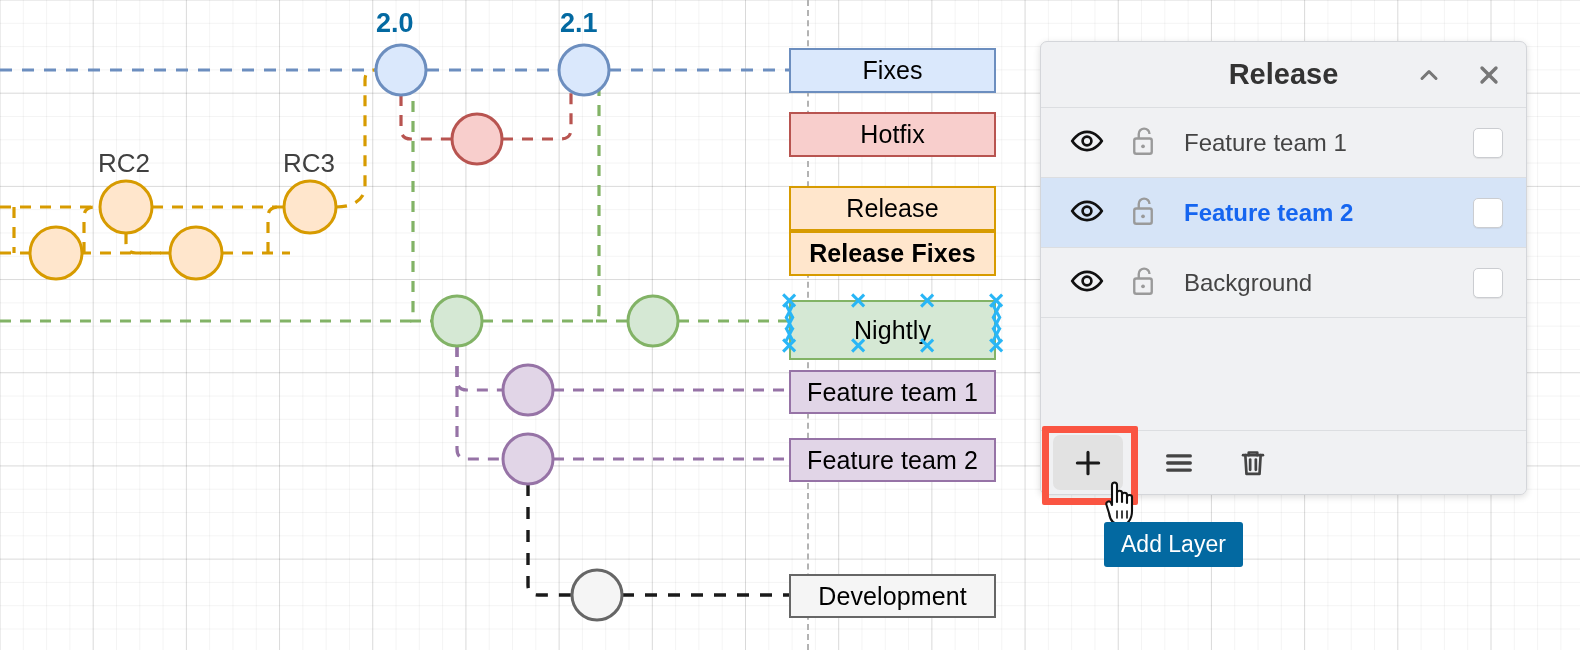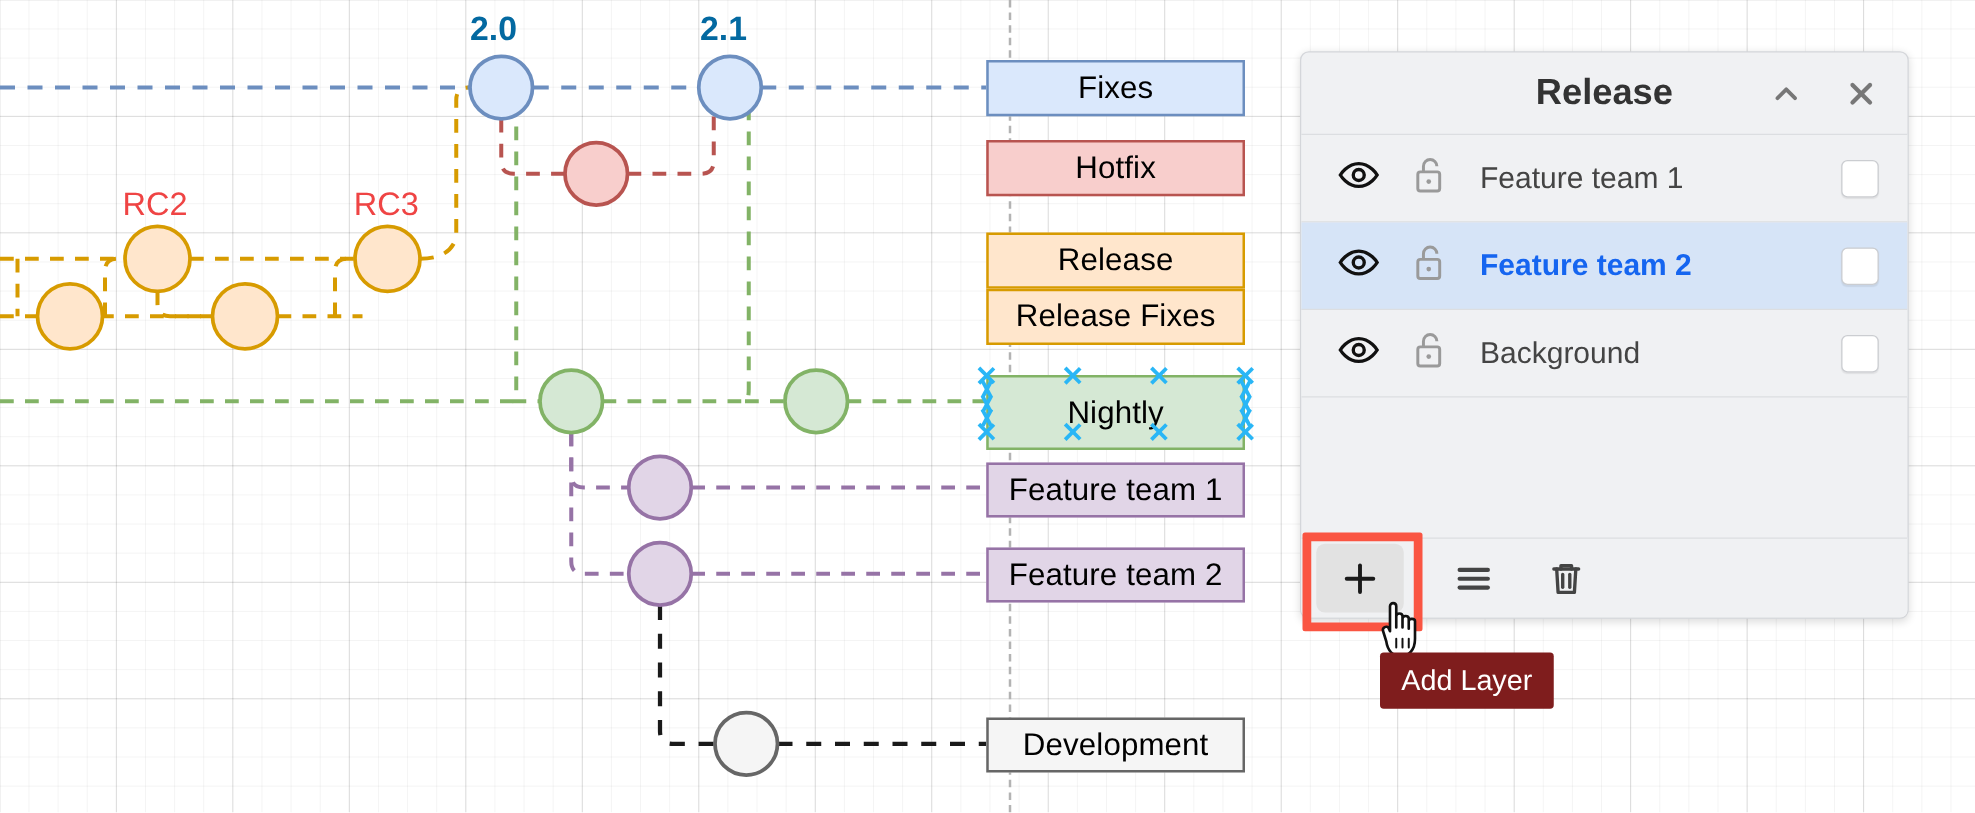--- a/index.html
+++ b/index.html
@@ -47,21 +47,21 @@
     content:"";position:absolute;left:0;top:50%;width:15px;height:2.6px;
     background:#29b6f6;transform-origin:center;
   }
   .sel-hg:before{transform:translateY(-50%) rotate(62deg);}
   .sel-hg:after{transform:translateY(-50%) rotate(-62deg);}
 
   .vlabel{
     position:absolute;font-size:27px;font-weight:bold;color:#0369a1;
   }
   .rclabel{
-    position:absolute;font-size:26px;color:#ef4444;
+    position:absolute;font-size:26px;color:#404040;
   }
 
   
   #layers-panel{
     position:absolute;left:1040px;top:41px;width:487px;height:454px;
     background:#f0f1f3;
     border:1px solid #d4d6da;
     border-radius:7px;
     box-shadow:0 2px 7px rgba(0,0,0,0.14);
     box-sizing:border-box;
@@ -101,21 +101,21 @@
   }
   #add-layer-highlight{
     position:absolute;left:1042px;top:426px;width:96px;height:79px;
     border:7px solid #fa5542;box-sizing:border-box;
     border-radius:2px;
   }
   #hamburger-btn{margin-left:33px;width:46px;height:46px;display:flex;align-items:center;justify-content:center;}
   #trash-btn{margin-left:28px;width:46px;height:46px;display:flex;align-items:center;justify-content:center;}
   #tooltip{
     position:absolute;left:1104px;top:522px;
-    background:#7f1d1d;color:#fff;font-size:23px;
+    background:#0369a1;color:#fff;font-size:23px;
     padding:9px 17px;border-radius:3px;white-space:nowrap;
   }
   #cursor{position:absolute;left:1100px;top:478px;}
 </style>
 </head>
 <body>
 
 <div id="canvas"></div>
 
 <svg id="diagram" xmlns="http://www.w3.org/2000/svg">
@@ -189,21 +189,21 @@
 <div id="lanes-host">
     <div class="lane" style="left: 789px; top: 48px; width: 207px; height: 45px; background: rgb(218, 232, 252); border: 2px solid rgb(108, 142, 191);">
       <span>Fixes</span>
     </div>
     <div class="lane" style="left: 789px; top: 112px; width: 207px; height: 45px; background: rgb(248, 206, 204); border: 2px solid rgb(184, 84, 80);">
       <span>Hotfix</span>
     </div>
     <div class="lane" style="left: 789px; top: 186px; width: 207px; height: 45px; background: rgb(255, 230, 204); border: 2px solid rgb(215, 155, 0);">
       <span>Release</span>
     </div>
-    <div class="lane" style="left: 789px; top: 231px; width: 207px; height: 45px; background: rgb(255, 230, 204); border: 2px solid rgb(215, 155, 0);">
+    <div class="lane" style="left: 789px; top: 231px; width: 207px; height: 45px; background: rgb(255, 230, 204); border: 2px solid rgb(215, 155, 0); font-weight: bold;">
       <span>Release Fixes</span>
     </div>
     <div class="lane" style="left: 789px; top: 300px; width: 207px; height: 60px; background: rgb(213, 232, 212); border: 2px solid rgb(130, 179, 102);">
       <span>Nightly</span>
     </div>
     <div class="lane" style="left: 789px; top: 370px; width: 207px; height: 44px; background: rgb(225, 213, 231); border: 2px solid rgb(150, 115, 166);">
       <span>Feature team 1</span>
     </div>
     <div class="lane" style="left: 789px; top: 438px; width: 207px; height: 44px; background: rgb(225, 213, 231); border: 2px solid rgb(150, 115, 166);">
       <span>Feature team 2</span>

